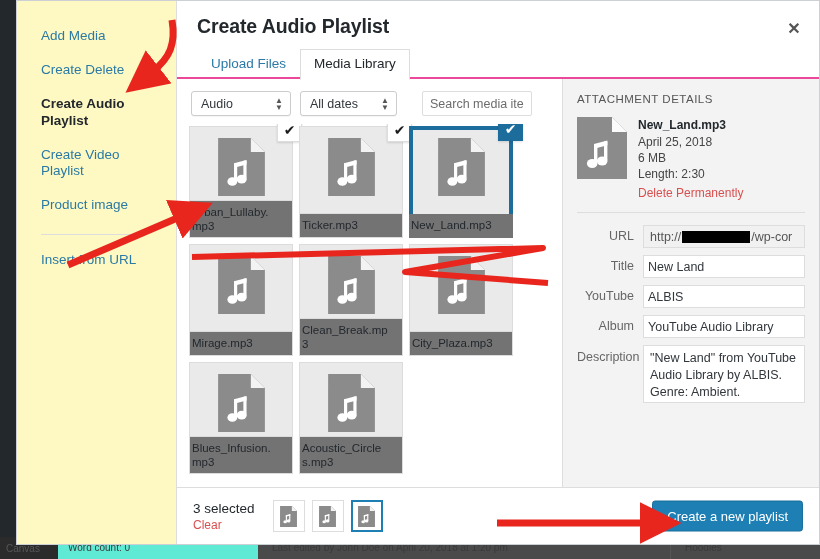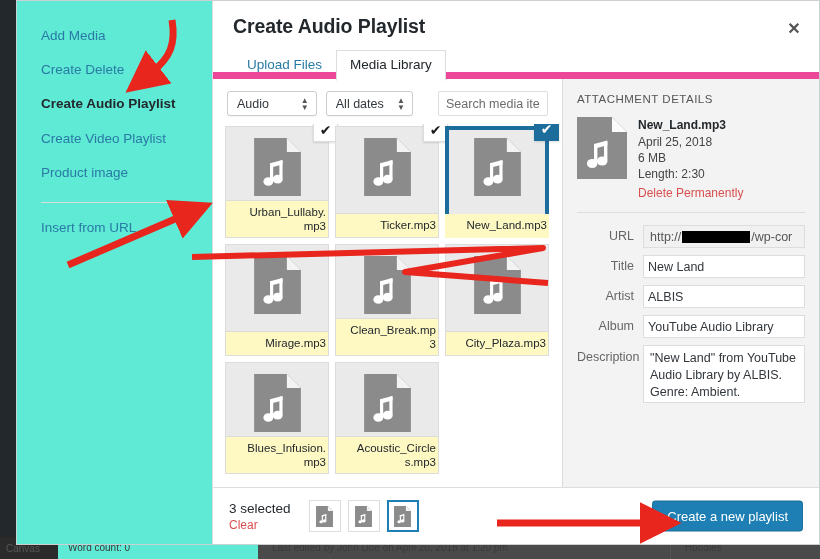--- a/index.html
+++ b/index.html
@@ -53,22 +53,22 @@
     position: absolute;
     left: 16px; top: 0;
     width: 804px; height: 545px;
     background: #fff;
     border: 1px solid #ccd0d4;
     display: flex;
   }
 
   
   .menu {
-    width: 196px;
-    background: #5eead4;
+    width: 160px;
+    background: #fef9c3;
     border-right: 1px solid #ddd;
     padding: 18px 16px 0 0;
     flex: none;
     position: relative;
   }
   .menu-item {
     font-size: 13.5px;
     color: #2a7aa5;
     padding: 9px 0 9px 24px;
     cursor: pointer;
@@ -109,22 +109,22 @@
     right: 8px; top: 10px;
     width: 34px; height: 34px;
     display: flex; align-items: center; justify-content: center;
     color: #555; font-size: 16px; font-weight: bold;
     cursor: pointer;
     background: none; border: none;
     font-family: "Liberation Sans", sans-serif;
   }
   .tabs {
     display: flex;
-    align-items: flex-start;
-    border-bottom: 7px solid #ec4899;
+    align-items: center;
+    border-bottom: 2px solid #ec4899;
     margin: 0 -20px;
     padding: 0 20px;
     height: 30px;
   }
   .tab {
     font-size: 13.5px;
     padding: 5px 13px 7px 13px;
     color: #2a7aa5;
     cursor: pointer;
     position: relative;
@@ -222,25 +222,25 @@
     padding-top: 11px;
   }
   .tile.selected {
     border: 4px solid #1d6d9c;
     background: #eaeaea;
     padding-top: 8px;
   }
   .tile .label {
     position: absolute;
     left: -1px; right: -1px; bottom: -1px;
-    background: #fef9c3;
+    background: #737373;
     border: 1px solid #dcdcdc;
     font-size: 11.5px;
     color: #23282d;
-    text-align: right;
+    text-align: left;
     padding: 4px 2px 5px 2px;
     line-height: 14px;
     word-break: break-all;
   }
   .tile.selected .label {
     left: -4px; right: -4px; bottom: -4px;
     border: none;
     padding: 4px 2px 6px 2px;
   }
   .tile .label.two { padding-bottom: 4px; }
@@ -616,21 +616,21 @@
             </div>
 
             <div class="frow">
               <label>Title</label>
               <div class="ctl">
                 <input class="inp" type="text" value="New Land" style="">
               </div>
             </div>
 
             <div class="frow">
-              <label>Artist</label>
+              <label>YouTube</label>
               <div class="ctl">
                 <input class="inp" type="text" value="ALBIS" style="">
               </div>
             </div>
 
             <div class="frow">
               <label>Album</label>
               <div class="ctl">
                 <input class="inp" type="text" value="YouTube Audio Library" style="">
               </div>

